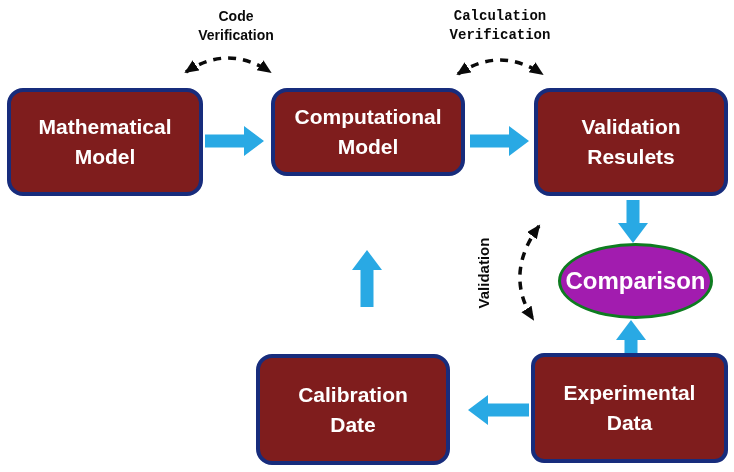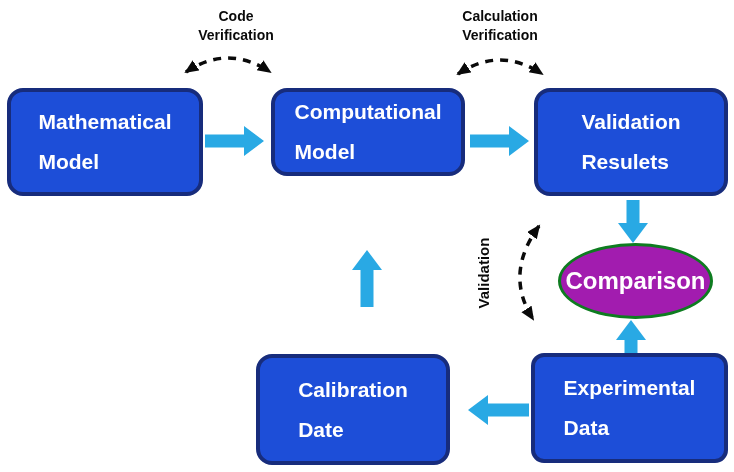--- a/index.html
+++ b/index.html
@@ -3,41 +3,41 @@
 <meta charset="utf-8">
 <style>
   html,body{margin:0;padding:0;background:#ffffff;}
   #stage{
     position:relative;width:734px;height:472px;background:#ffffff;overflow:hidden;
     font-family:"Liberation Sans","DejaVu Sans",sans-serif;
   }
   #arrow-layer{position:absolute;left:0;top:0;width:734px;height:472px;}
   .node{
     position:absolute;box-sizing:border-box;
-    background:#1d4ed8;border:4px solid #172c7c;border-radius:16px;
-    display:flex;align-items:center;justify-content:center;
-    color:#ffffff;font-weight:bold;font-size:21px;line-height:40px;white-space:pre-line;
+    background:#7f1d1d;border:4px solid #172c7c;border-radius:16px;
+    display:flex;align-items:center;justify-content:center;text-align:center;
+    color:#ffffff;font-weight:bold;font-size:21px;line-height:30px;white-space:pre-line;
   }
   #node-mathematical-model{left:7px;top:88px;width:196px;height:108px;}
   #node-computational-model{left:271px;top:88px;width:194px;height:88px;}
   #node-simulation-results{left:534px;top:88px;width:194px;height:108px;}
   #node-calibration-date{left:256px;top:354px;width:194px;height:111px;}
   #node-experimental-data{left:531px;top:353px;width:197px;height:110px;border-radius:13px;}
   #node-comparison{
     position:absolute;box-sizing:border-box;left:558px;top:243px;width:155px;height:76px;
     background:#a21caf;border:3px solid #0e7c20;border-radius:50%;
     display:flex;align-items:center;justify-content:center;
     color:#ffffff;font-weight:bold;font-size:24px;
   }
   .arc-label{
     position:absolute;color:#0a0a0a;font-weight:bold;font-size:14px;line-height:19px;
     text-align:center;white-space:pre-line;
   }
   #label-code-verification{left:166px;top:7px;width:140px;}
-  #label-calculation-verification{left:430px;top:7px;width:140px;}
+  #label-calculation-verification{left:430px;top:7px;width:140px;font-family:Liberation Mono, monospace;}
   #label-validation{
     left:434px;top:263px;width:100px;height:20px;
     transform:rotate(-90deg);transform-origin:center center;
     font-size:15px;line-height:20px;
   }
 </style>
 </head>
 <body>
 
 <div id="stage">

